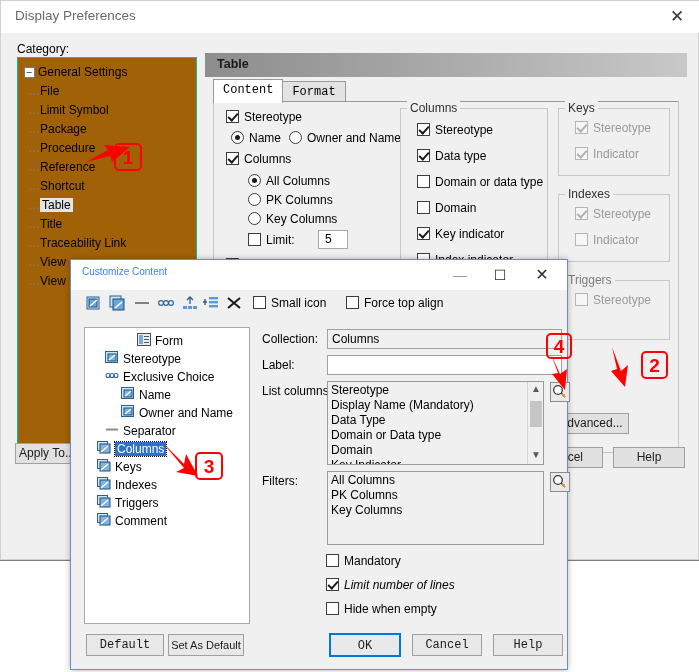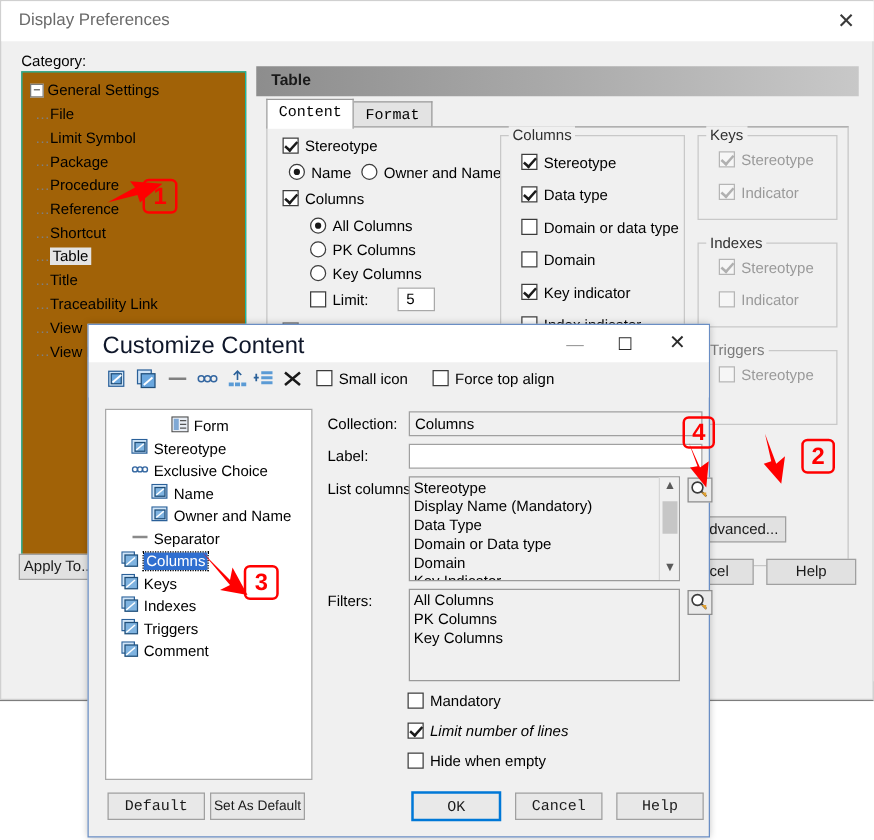--- a/index.html
+++ b/index.html
@@ -118,21 +118,21 @@
   }
   .btn.flat { background:#e8e8e8; }
 
   
   .cc-dialog {
     position:absolute; left:70px; top:259px; width:498px; height:411px;
     background:#f0f0f0; border:1px solid #6a8ec4;
     box-shadow: 0 0 6px rgba(0,0,0,.28);
   }
   .cc-title { position:absolute; left:0; top:0; width:496px; height:30px; background:#fff; }
-  .cc-title-text { position:absolute; left:11px; top:6px; font-size:19px; color:#0f172a; }
+  .cc-title-text { position:absolute; left:11px; top:6px; font-size:10px; color:#3b82f6; }
   .cc-btnmin, .cc-btnmax, .cc-btnclose {
     position:absolute; top:2px; width:30px; height:26px; text-align:center;
     line-height:26px; font-size:14px; color:#2b2b2b;
   }
   .cc-btnmin { right: 92px; color:#9c9c9c; }
   .cc-btnmax { right: 52px; }
   .cc-btnclose { right: 10px; font-size:16px; }
 
   .cc-toolbar { position:absolute; left:0; top:30px; width:496px; height:28px; background:#f0f0f0; }
   .tbicon { position:absolute; top:4px; width:18px; height:18px; }

